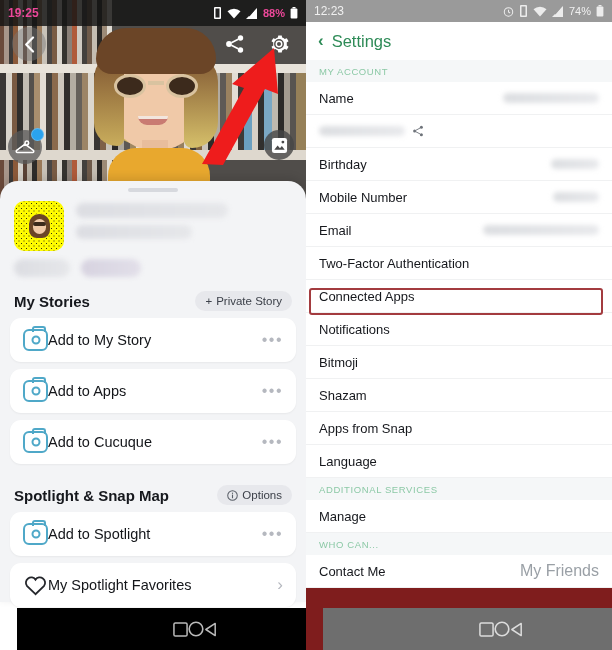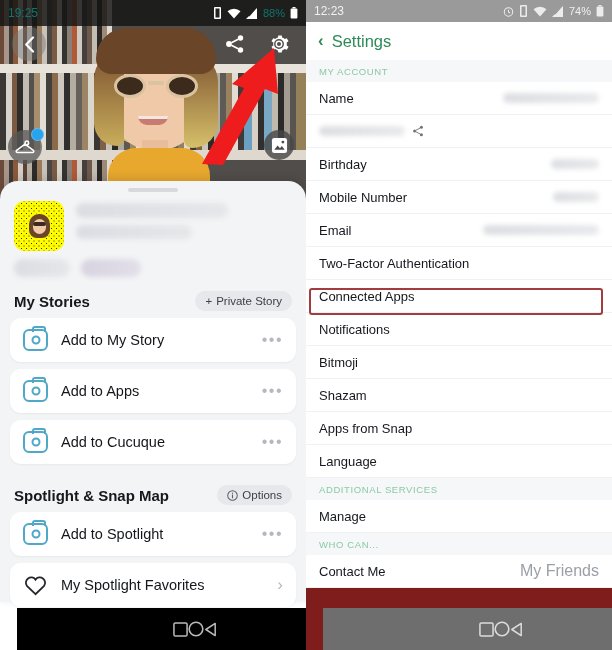--- a/index.html
+++ b/index.html
@@ -55,21 +55,21 @@
   .av-mouth { position:absolute; left:52px; top:92px; width:30px; height:9px;
     background:#c97b72; border-radius:0 0 15px 15px; border-top:3px solid #f2e6de; }
   .av-body { position:absolute; left:22px; top:124px; width:102px; height:58px;
     background:#e8a82e; border-radius:28px 28px 0 0; }
   .av-neck { position:absolute; left:56px; top:116px; width:26px; height:18px; background:#e8bd9c; }
 
   .status-bar-left {
     position:absolute; top:0; left:0; width:306px; height:22px;
     background: rgba(20,20,20,0.82);
     display:flex; align-items:center; justify-content:space-between;
-    padding: 13px 8px; color:#0f766e; font-size:12px; z-index:20;
+    padding: 13px 8px; color:#ec4899; font-size:12px; z-index:20;font-weight:bold;
   }
   .status-bar-right {
     position:absolute; top:0; left:0; width:306px; height:22px;
     background:#9a9a9a; display:flex; align-items:center; justify-content:space-between;
     padding:0 8px; color:#f0f0f0; font-size:12px; z-index:20;
   }
   .sb-icons { display:flex; align-items:center; gap:5px; font-size:11px; }
   .sb-icons svg { display:block; }
 
   .topbar-left {
@@ -136,21 +136,21 @@
   .pb-4 { height:18px; width:60px; border-radius:10px; background:linear-gradient(90deg,#d7d3e0,#e2dfe9); }
 
   .sec-head { display:flex; align-items:center; justify-content:space-between; padding:14px 14px 7px; }
   .sec-title { font-size:15px; font-weight:bold; color:#16181d; }
   .pill {
     background:#e7e8ec; border-radius:13px; padding:4px 10px; font-size:11.5px;
     color:#3c4049; display:flex; align-items:center; gap:4px;
   }
   .card {
     background:#fff; border-radius:11px; margin:0 10px 7px; height:44px;
-    display:flex; align-items:center; padding:0 13px; gap:13px;
+    display:flex; align-items:center; padding:0 13px; 
     box-shadow:0 1px 2px rgba(0,0,0,0.05);
   }
   .cam {
     width:25px; height:22px; flex:none; border:2.2px solid #4fa8c8; border-radius:6px;
     position:relative;
   }
   .cam::before { content:''; position:absolute; left:7px; top:-5px; width:10px; height:4px;
     border:2.2px solid #4fa8c8; border-bottom:none; border-radius:3px 3px 0 0; }
   .cam-in { position:absolute; left:50%; top:50%; transform:translate(-50%,-50%);
     width:9px; height:9px; border:2.2px solid #4fa8c8; border-radius:50%; }

